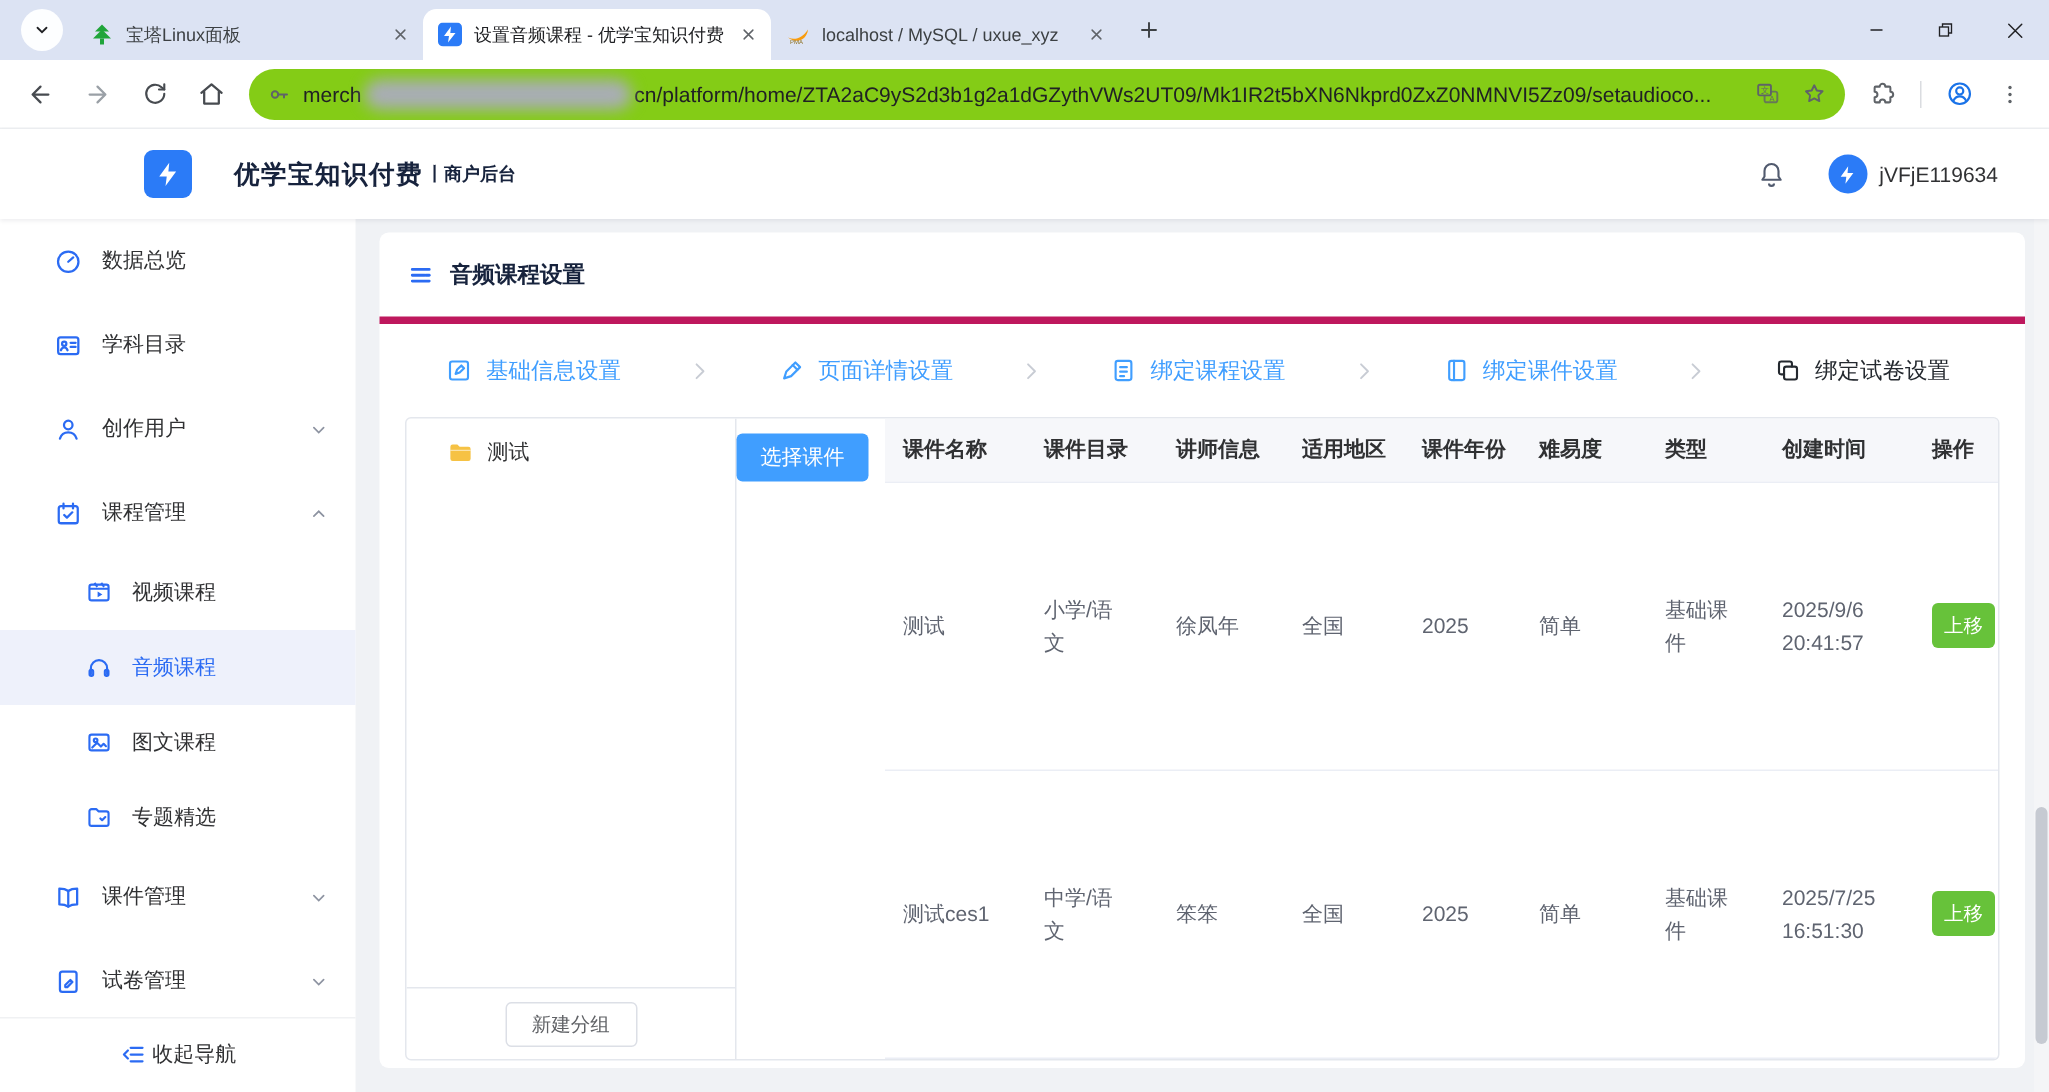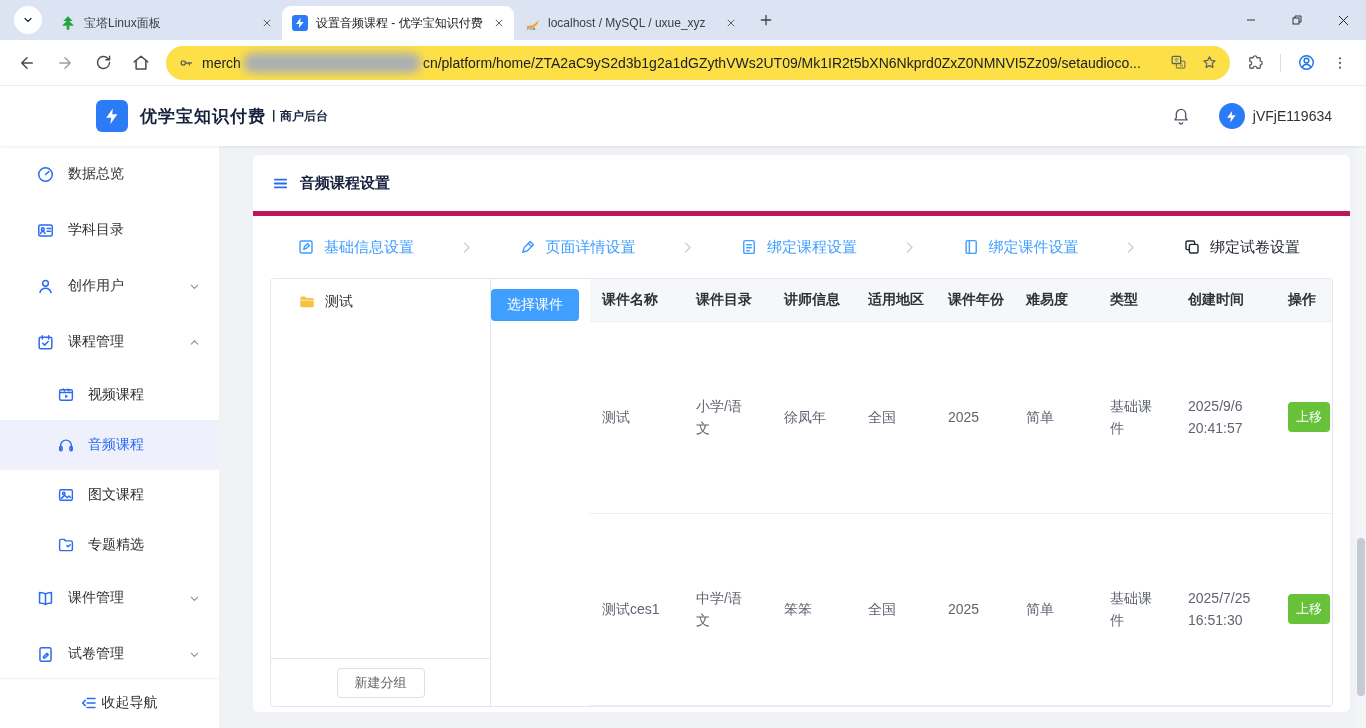--- a/index.html
+++ b/index.html
@@ -17,39 +17,39 @@
   .tab .ttl{flex:1;overflow:hidden;white-space:nowrap}
   .tab .close{width:18px;height:18px;border-radius:9px;display:flex;align-items:center;justify-content:center;flex:none;color:#5f6368}
   .newtab{width:28px;height:28px;margin:0 0 6px 6px;display:flex;align-items:center;justify-content:center;color:#3c4043}
   .wincontrols{margin-left:auto;display:flex;height:40px}
   .winbtn{width:46px;height:40px;display:flex;align-items:center;justify-content:center;color:#202124}
 
   
   .toolbar{position:absolute;top:40px;left:0;width:1366px;height:46px;background:#fff;display:flex;align-items:center;padding:0 8px;border-bottom:1px solid #edeff2}
   .navbtn{width:34px;height:34px;border-radius:17px;display:flex;align-items:center;justify-content:center;color:#474b50;margin:0 2px}
   .navbtn.disabled{color:#9aa0a6}
-  .omnibox{flex:1;height:34px;background:#fde047;border-radius:17px;margin:0 6px;display:flex;align-items:center;padding:0 12px;font-size:14px;color:#202124;overflow:hidden}
+  .omnibox{flex:1;height:34px;background:#84cc16;border-radius:17px;margin:0 6px;display:flex;align-items:center;padding:0 12px;font-size:14px;color:#202124;overflow:hidden}
   .omnibox .key{color:#5f6368;margin-right:8px}
   .blurblob{width:178px;height:20px;background:#a9adb6;border-radius:10px;filter:blur(5px);margin:0 2px;flex:none}
   .urltext{white-space:nowrap;overflow:hidden}
   .omni-icons{margin-left:auto;display:flex;align-items:center;gap:14px;color:#5f6368;padding-left:10px}
   .tb-right{display:flex;align-items:center;gap:16px;padding:0 10px;color:#5f6368}
   .tb-sep{width:1px;height:18px;background:#dadce0}
 
   
   .appheader{position:absolute;top:86px;left:0;width:1366px;height:60px;background:#fff;display:flex;align-items:center;box-shadow:0 1px 3px rgba(0,21,41,.07);z-index:2}
   .logo{width:32px;height:32px;border-radius:6px;background:#2b7bf7;margin-left:96px;display:flex;align-items:center;justify-content:center}
-  .brand{font-size:17px;font-weight:bold;color:#17233d;margin-left:12px;letter-spacing:1px}
+  .brand{font-size:17px;font-weight:bold;color:#17233d;margin-left:28px;letter-spacing:1px}
   .brand-suffix{font-size:12px;font-weight:bold;color:#17233d;margin-left:2px}
   .bell{margin-left:auto;color:#515a6e;display:flex}
   .avatar{width:26px;height:26px;border-radius:50%;background:#2b7bf7;display:flex;align-items:center;justify-content:center;margin-left:28px}
   .username{font-size:14px;color:#303133;margin-left:8px;margin-right:34px}
 
   
-  .sidebar{position:absolute;top:146px;left:0;width:219px;height:582px;background:#fff}
+  .sidebar{position:absolute;top:146px;left:0;width:237px;height:582px;background:#fff}
   .side-item{height:56px;display:flex;align-items:center;padding:0 18px 0 36px;font-size:14px;color:#303133;cursor:default}
   .side-item .sicon{color:#2b6bf3;margin-right:13px;display:flex}
   .side-item.child{height:50px;padding-left:57px}
   .side-item.active{background:#eef1fb;color:#2b6bf3}
   .chev{margin-left:auto;color:#8d93a1;display:flex}
   .side-collapse{position:absolute;bottom:2px;left:0;width:237px;height:48px;border-top:1px solid #f0f1f3;display:flex;align-items:center;justify-content:center;font-size:14px;color:#303133}
   .side-collapse .sicon{color:#2b6bf3;margin-right:4px;display:flex}
 
   
   .card{position:absolute;left:253px;top:155px;width:1097px;height:557px;background:#fff;border-radius:6px}

